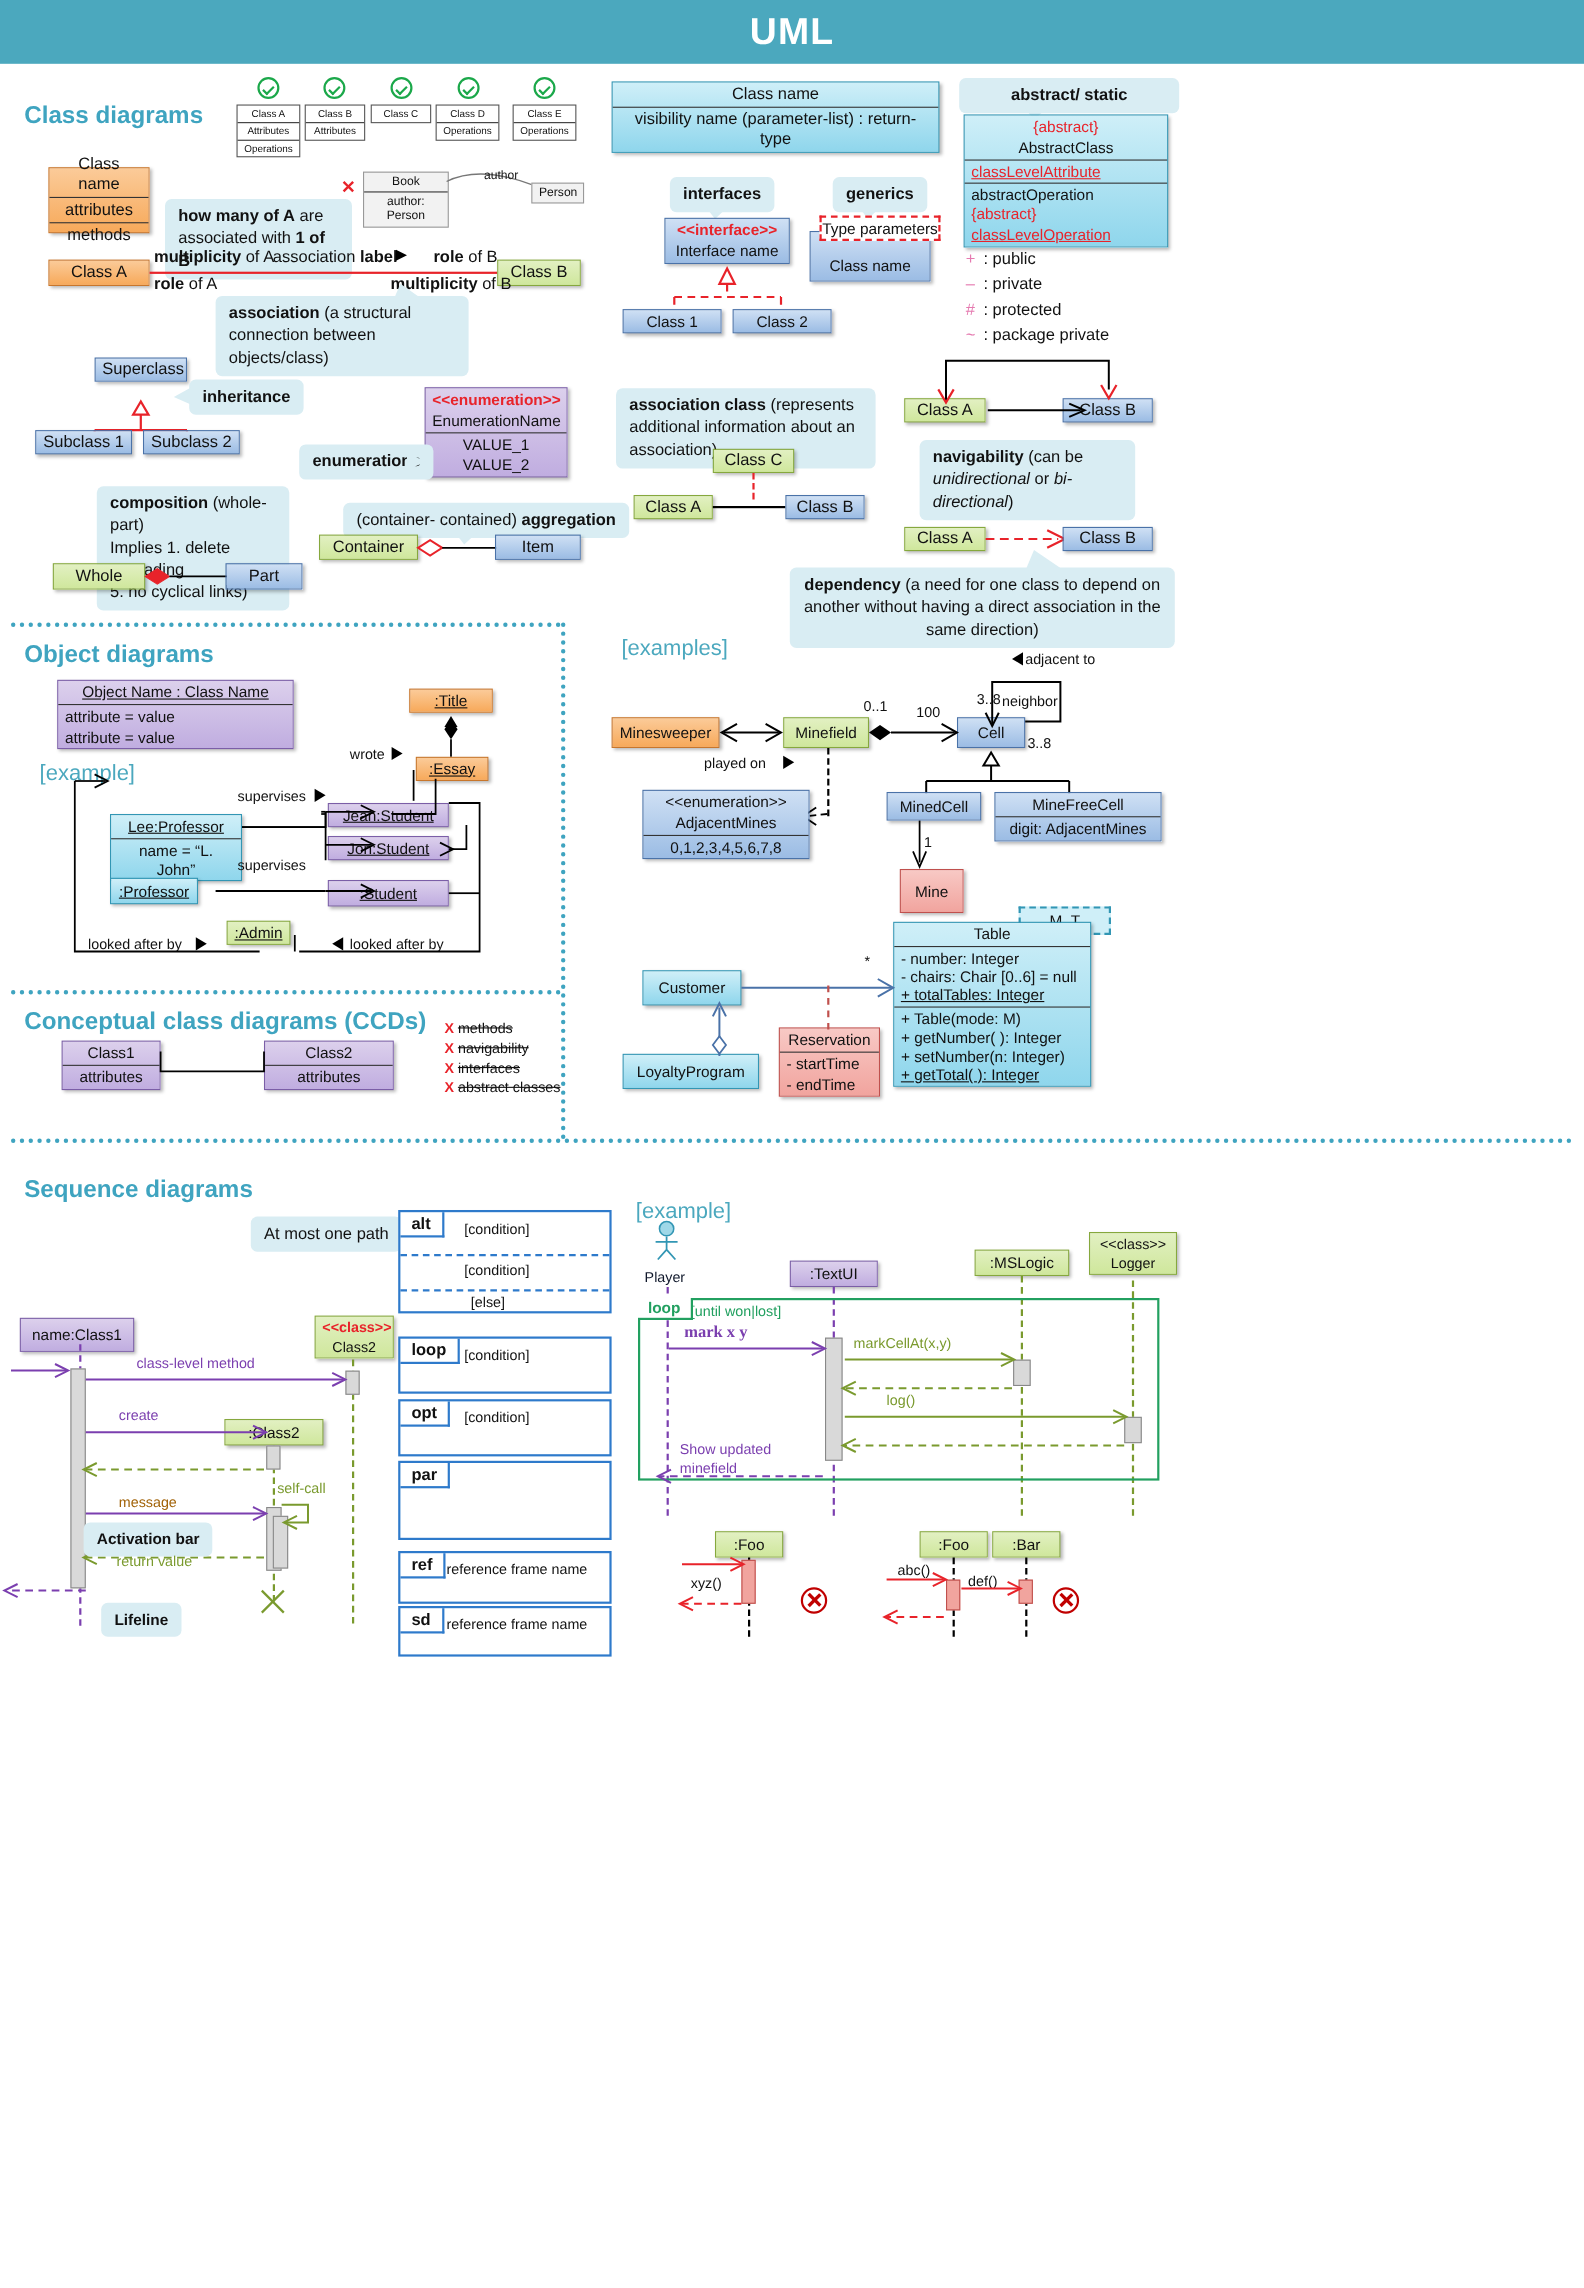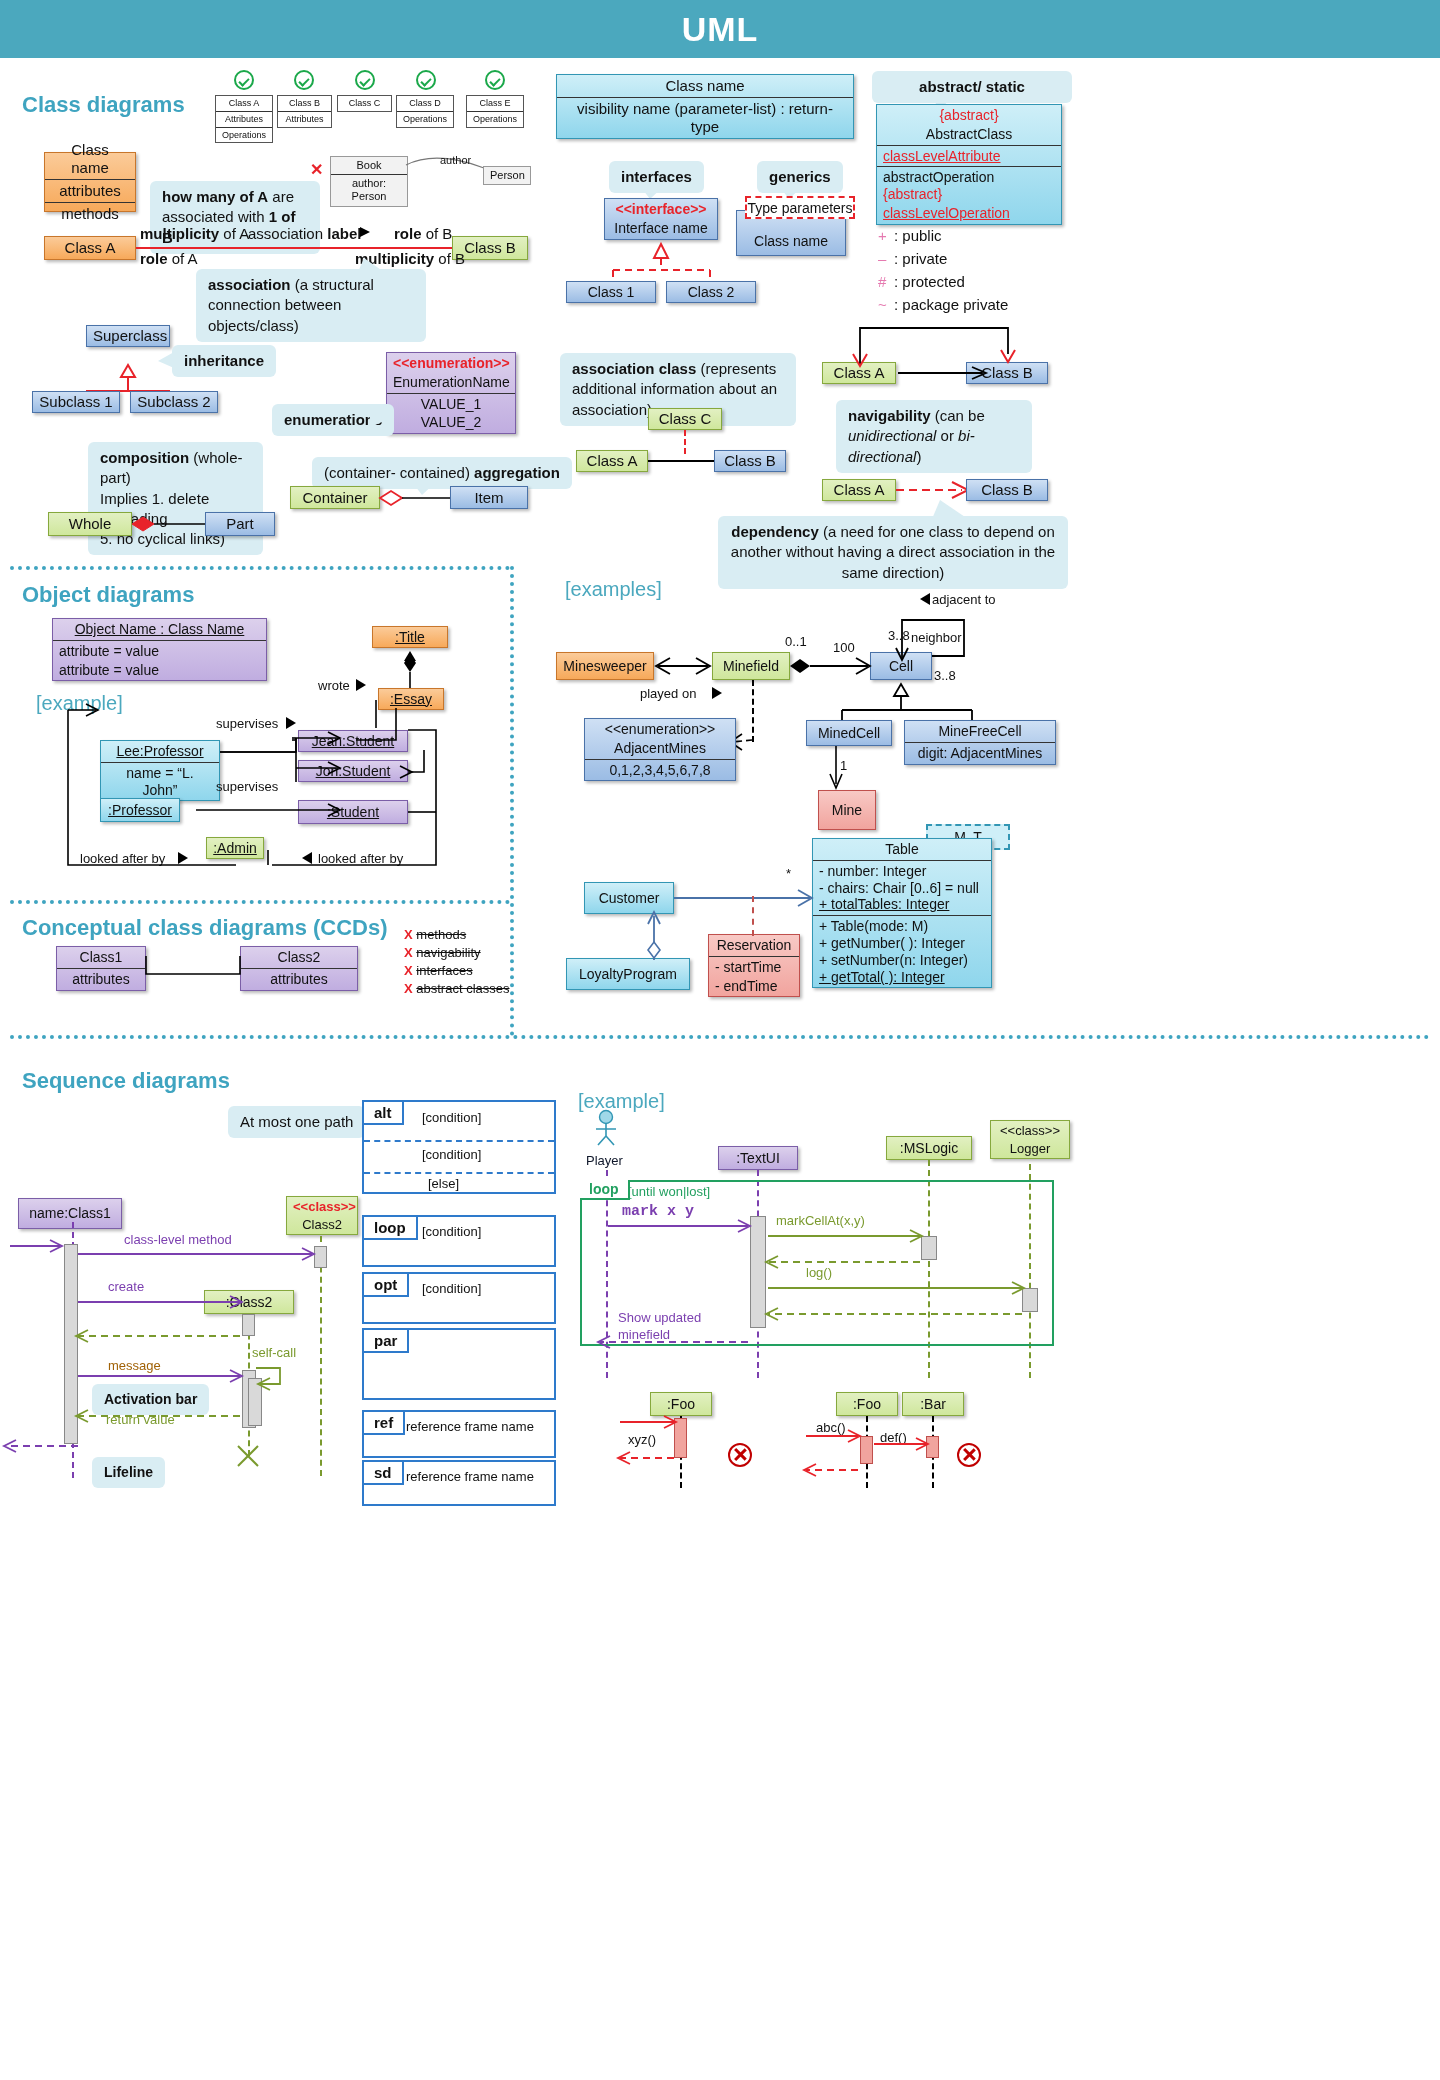--- a/index.html
+++ b/index.html
@@ -603,21 +603,21 @@
   <g stroke="#7A9A2E" stroke-width="2" fill="none">
     <line x1="178" y1="218" x2="198" y2="238"></line>
     <line x1="198" y1="218" x2="178" y2="238"></line>
   </g>
 </svg>
 
 <div class="abs sm" style="left:124px; top:1232px; color:#7B3FAF;">class-level method</div>
 <div class="abs sm" style="left:108px; top:1279px; color:#7B3FAF;">create</div>
 <div class="abs sm" style="left:108px; top:1358px; color:#a16207;">message</div>
 <div class="abs sm" style="left:252px; top:1345px; color:#7A9A2E;">self-call</div>
-<div class="bubble bold small" style="left:92px; top:1384px;">Activation bar</div>
+<div class="bubble bold small" style="left:76px; top:1384px;">Activation bar</div>
 <div class="abs sm" style="left:106px; top:1412px; color:#7A9A2E;">return value</div>
 <div class="bubble bold small" style="left:92px; top:1457px;">Lifeline</div>
 
 <div class="frame" style="left:362px; top:1100px; width:194px; height:94px;">
   <div class="hdr">alt</div>
   <div class="abs sm" style="left:58px; top:8px;">[condition]</div>
   <div class="abs" style="left:0; top:38px; width:100%; border-top:2px dashed #2E7ACB;"></div>
   <div class="abs sm" style="left:58px; top:45px;">[condition]</div>
   <div class="abs" style="left:0; top:70px; width:100%; border-top:2px dashed #2E7ACB;"></div>
   <div class="abs sm" style="left:64px; top:74px;">[else]</div>
@@ -666,21 +666,21 @@
   <div class="row" style="padding-bottom:0;">&lt;&lt;class&gt;&gt;</div>
   <div class="row" style="border-top:none;">Logger</div>
 </div>
 <div class="lifeline green" style="left:1029px; top:1164px; height:214px;"></div>
 <div class="actbar" style="left:1022px; top:1288px; width:16px; height:24px;"></div>
 
 <div class="abs" style="left:580px; top:1180px; width:474px; height:166px; border:2px solid #22A060;"></div>
 <div class="abs" style="left:580px; top:1180px; border:2px solid #22A060; border-left:none; border-top:none; padding:1px 9px; background:#fff; font-weight:bold; font-size:14px; color:#22A060;">loop</div>
 <div class="abs sm" style="left:628px; top:1184px; color:#22A060;">[until won|lost]</div>
 
-<div class="abs" style="left:622px; top:1203px; font-family:Liberation Mono, monospace; font-weight:bold; font-size:15px; color:#7B3FAF;">mark x y</div>
+<div class="abs" style="left:622px; top:1203px; font-family:Liberation Serif, serif; font-weight:bold; font-size:15px; color:#7B3FAF;">mark x y</div>
 <div class="abs sm" style="left:776px; top:1213px; color:#7A9A2E;">markCellAt(x,y)</div>
 <div class="abs sm" style="left:806px; top:1265px; color:#7A9A2E;">log()</div>
 <div class="abs sm" style="left:618px; top:1310px; color:#7B3FAF;">Show updated</div>
 <div class="abs sm" style="left:618px; top:1327px; color:#7B3FAF;">minefield</div>
 
 <svg style="left:600px; top:1200px;" width="450" height="160">
   <g stroke="#7B3FAF" stroke-width="1.8" fill="none">
     <line x1="8" y1="26" x2="148" y2="26"></line>
     <path d="M138,20 L150,26 L138,32"></path>
     <line x1="148" y1="142" x2="0" y2="142" stroke-dasharray="7,5"></line>

